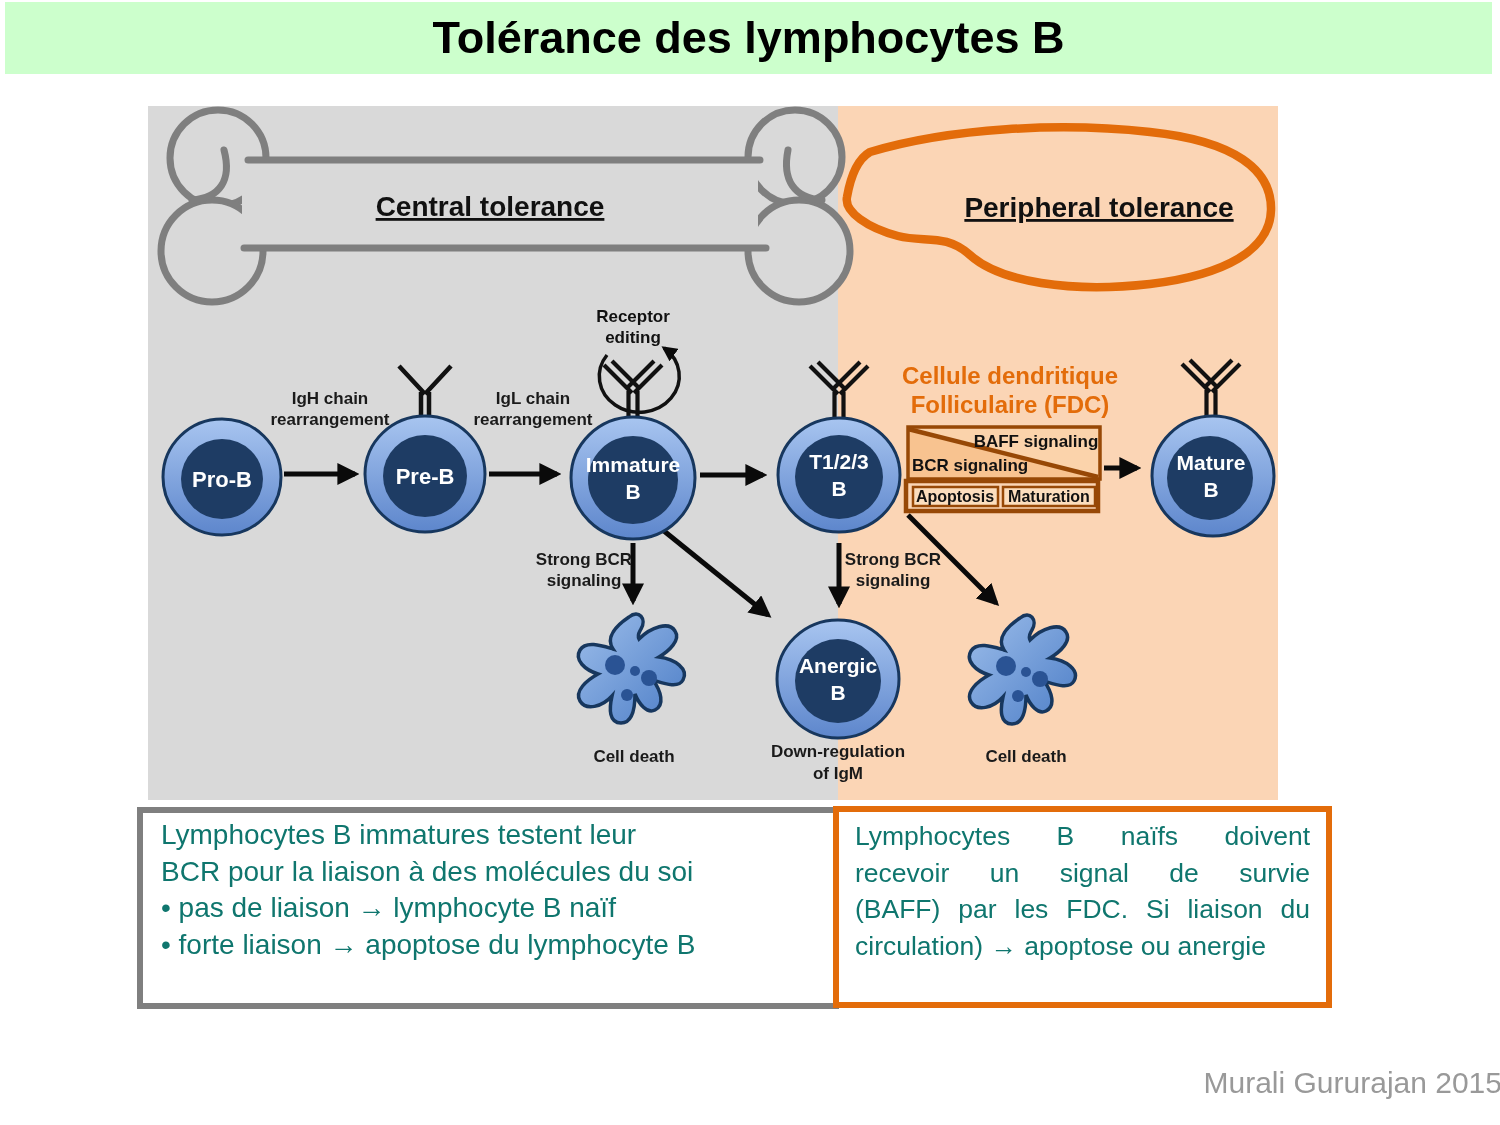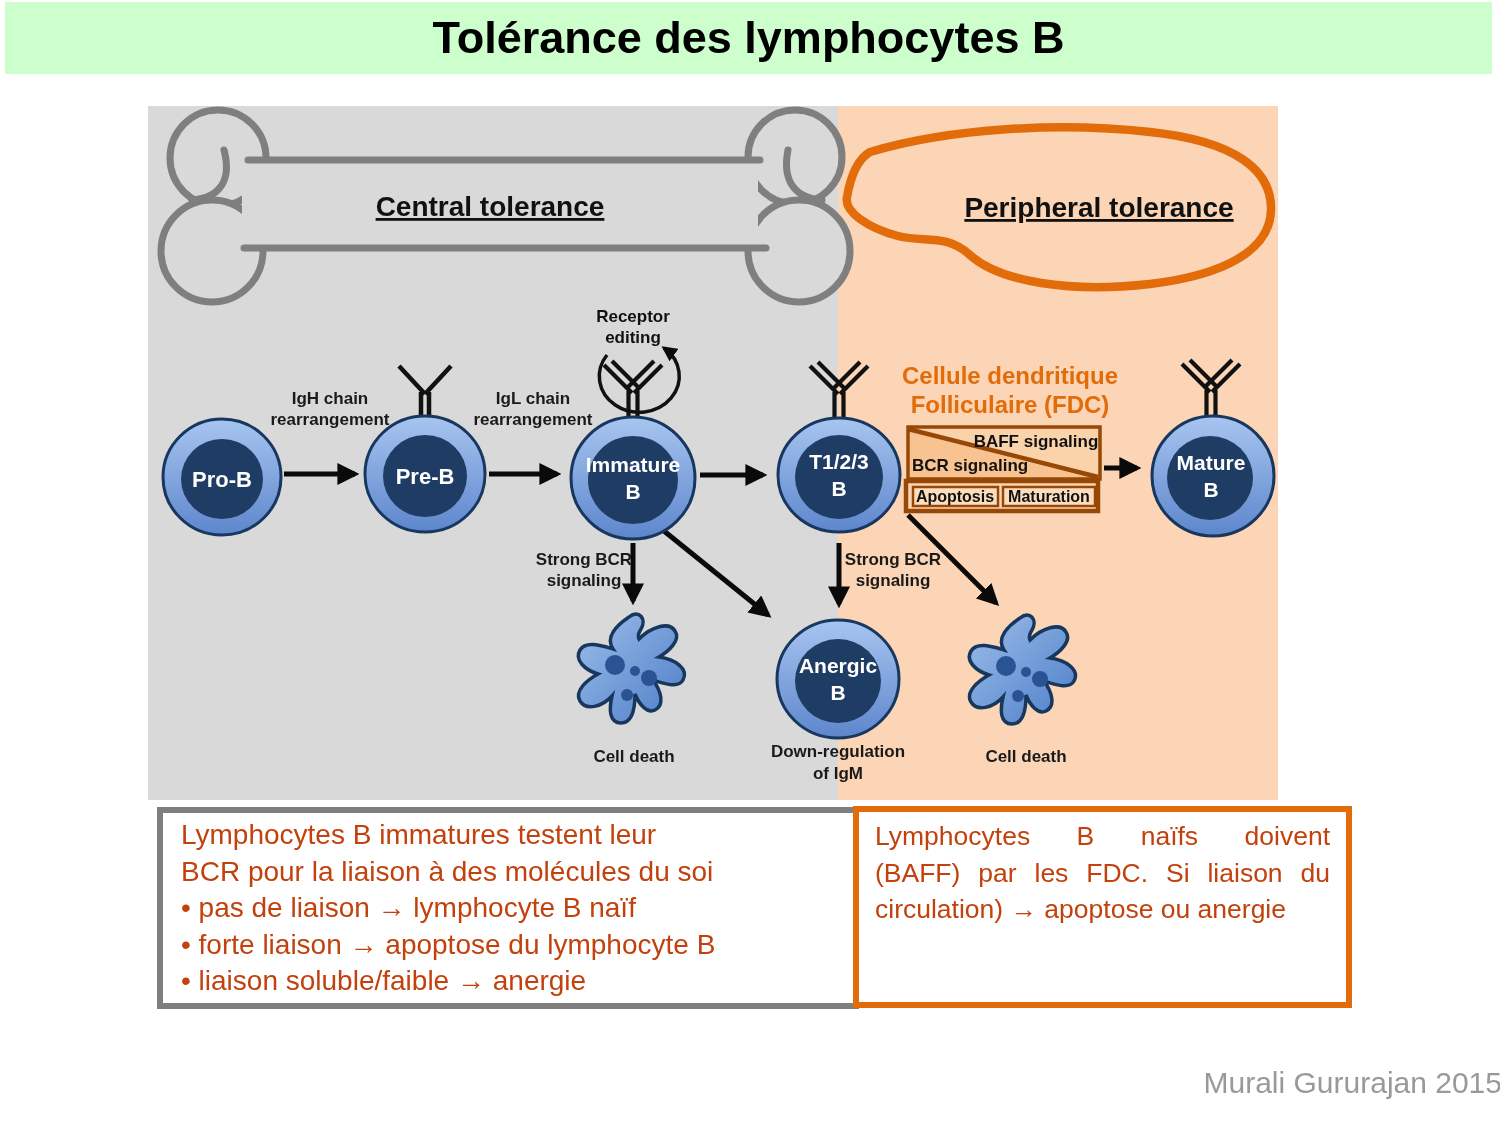--- a/index.html
+++ b/index.html
@@ -3,21 +3,21 @@
 <meta charset="utf-8">
 <style>
   html,body{margin:0;padding:0;background:#ffffff;}
   body{font-family:"Liberation Sans", sans-serif;}
   .slide{position:relative;width:1500px;height:1125px;background:#ffffff;overflow:hidden;padding-left:24px;}
   .header-bar{position:absolute;left:5px;top:2px;width:1487px;height:72px;background:#ccffcc;
     display:flex;align-items:center;justify-content:center;}
   .header-bar .title{font-size:45px;font-weight:bold;color:#000;letter-spacing:0px;}
   svg{position:absolute;left:0;top:0;font-family:"Liberation Sans", sans-serif;}
   svg text{font-family:"Liberation Sans", sans-serif;}
-  .note-box{position:absolute;background:#ffffff;color:#c2410c;margin-left:20px;}
+  .note-box{position:absolute;background:#ffffff;color:#0f766e;}
   .note-left{left:137px;top:807px;width:672px;height:186px;border:6px solid #7f7f7f;
     padding:4px 0 0 18px;font-size:28px;line-height:36.5px;}
   .note-right{left:833px;top:806px;width:455px;height:184px;border:6px solid #e36c0a;
     padding:6px 16px 0 16px;font-size:26.5px;line-height:36.5px;}
   .note-right .jline{text-align:justify;text-align-last:justify;}
   .note-right .jline.last{text-align:center;text-align-last:left;}
   .attribution{position:absolute;right:22px;top:1066px;font-size:30px;color:#999999;}
 </style>
 </head>
 <body>
@@ -175,24 +175,24 @@
 
     <use href="#dblob" x="635" y="677"></use>
     <use href="#dblob" x="1026" y="678"></use>
   </svg>
 
   <div class="note-box note-left">
     <div>Lymphocytes B immatures testent leur</div>
     <div>BCR pour la liaison à des molécules du soi</div>
     <div>• pas de liaison → lymphocyte B naïf</div>
     <div>• forte liaison → apoptose du lymphocyte B</div>
-    <div>• liaison soluble/faible → anergie</div>
   </div>
 
   <div class="note-box note-right">
     <div class="jline">Lymphocytes B naïfs doivent</div>
+    <div class="jline">recevoir un signal de survie</div>
     <div class="jline">(BAFF) par les FDC. Si liaison du</div>
     <div class="jline last">circulation) → apoptose ou anergie</div>
   </div>
 
   <div class="attribution">Murali Gururajan 2015</div>
 
 </div>
 
 </body></html>

